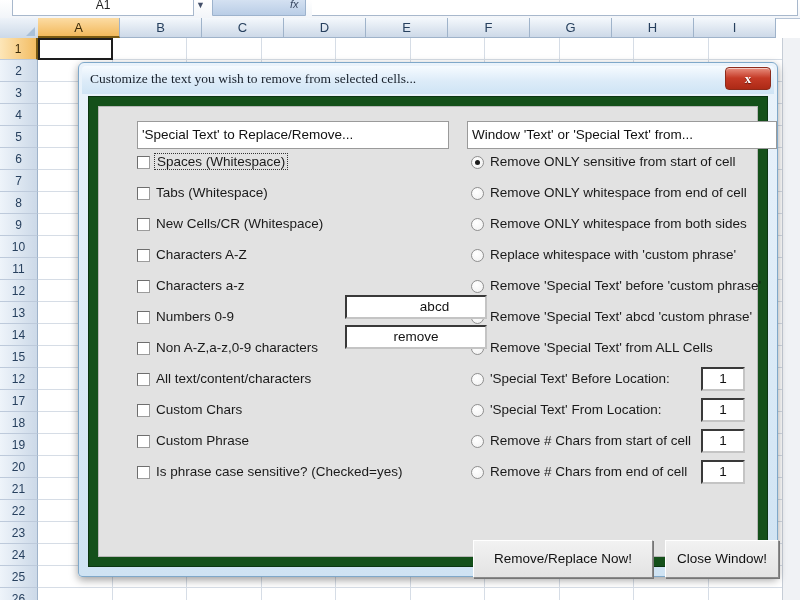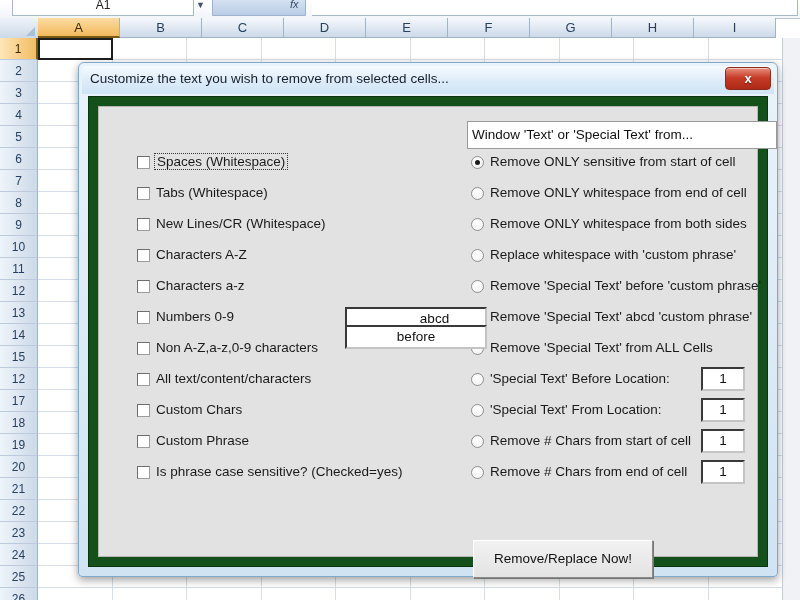--- a/index.html
+++ b/index.html
@@ -89,20 +89,21 @@
     position:absolute;left:78px;top:62px;width:700px;height:515px;
     background:linear-gradient(#eaf3fb,#cfe3f3);
     border:1px solid #7fa8c9;border-radius:6px 6px 4px 4px;
     box-shadow:0 3px 9px rgba(0,0,0,.38);
     padding:3px;box-sizing:border-box;
   }
   #titlebar{
     position:relative;height:28px;
     background:linear-gradient(#f6fbff,#dcebf8 55%,#cfe4f5);
     border-radius:4px 4px 0 0;
+    font-family:Liberation Serif, serif;
   }
   #title-text{
     position:absolute;left:8px;top:5px;
     font-size:13.5px;color:#17202b;white-space:nowrap;
   }
   #close-btn{
     position:absolute;right:3px;top:1px;width:44px;height:21px;
     background:linear-gradient(#e88e7e,#c53a26 48%,#ad2a16);
     border:1px solid #8d2b1b;border-radius:4px;
     box-shadow:inset 0 1px 0 rgba(255,255,255,.55);
@@ -570,34 +571,35 @@
   <div id="titlebar">
     <div id="title-text">Customize the text you wish to remove from selected cells...</div>
     <div id="close-btn">
       <div class="x">x</div>
     </div>
   </div>
 
   <div id="greenframe">
     <div id="panel">
 
+      <div class="topfield" id="field-left">'Special Text' to Replace/Remove...</div>
       <div class="topfield" id="field-right">Window 'Text' or  'Special Text' from...</div>
 
       <div id="checkbox-group">
           <div class="chk-row focused" style="top: 48px;">
             <span class="cbox"></span>
             <span class="chk-label">Spaces (Whitespace)</span>
           </div>
           <div class="chk-row" style="top: 79px;">
             <span class="cbox"></span>
             <span class="chk-label">Tabs (Whitespace)</span>
           </div>
           <div class="chk-row" style="top: 110px;">
             <span class="cbox"></span>
-            <span class="chk-label">New Lines/CR (Whitespace)</span>
+            <span class="chk-label">New Cells/CR (Whitespace)</span>
           </div>
           <div class="chk-row" style="top: 141px;">
             <span class="cbox"></span>
             <span class="chk-label">Characters A-Z</span>
           </div>
           <div class="chk-row" style="top: 172px;">
             <span class="cbox"></span>
             <span class="chk-label">Characters a-z</span>
           </div>
           <div class="chk-row" style="top: 203px;">
@@ -665,23 +667,24 @@
           <div class="radio-row" style="top: 327px;">
             <span class="rbox"></span>
             <span class="radio-label">Remove # Chars from start of cell</span>
           </div>
           <div class="radio-row" style="top: 358px;">
             <span class="rbox"></span>
             <span class="radio-label">Remove # Chars from end of cell</span>
           </div>
         </div>
 
-      <div class="textin" id="in-chars" style="left:246px;top:200px;width:142px;padding-left:37px;">abcd</div>
-      <div class="textin" id="in-phrase" style="left:246px;top:218px;width:142px;">before</div>
+      <div class="textin" id="in-chars" style="left:246px;top:188px;width:142px;padding-left:37px;">abcd</div>
+      <div class="textin" id="in-phrase" style="left:246px;top:218px;width:142px;">remove</div>
 
       <div class="btn" id="btn-remove">Remove/Replace Now!</div>
+      <div class="btn" id="btn-close">Close Window!</div>
     <div class="numin" style="left: 602px; top: 260px;">1</div>
         <div class="numin" style="left: 602px; top: 291px;">1</div>
         <div class="numin" style="left: 602px; top: 322px;">1</div>
         <div class="numin" style="left: 602px; top: 353px;">1</div>
       </div>
   </div>
 </div>
 
 </body></html>

